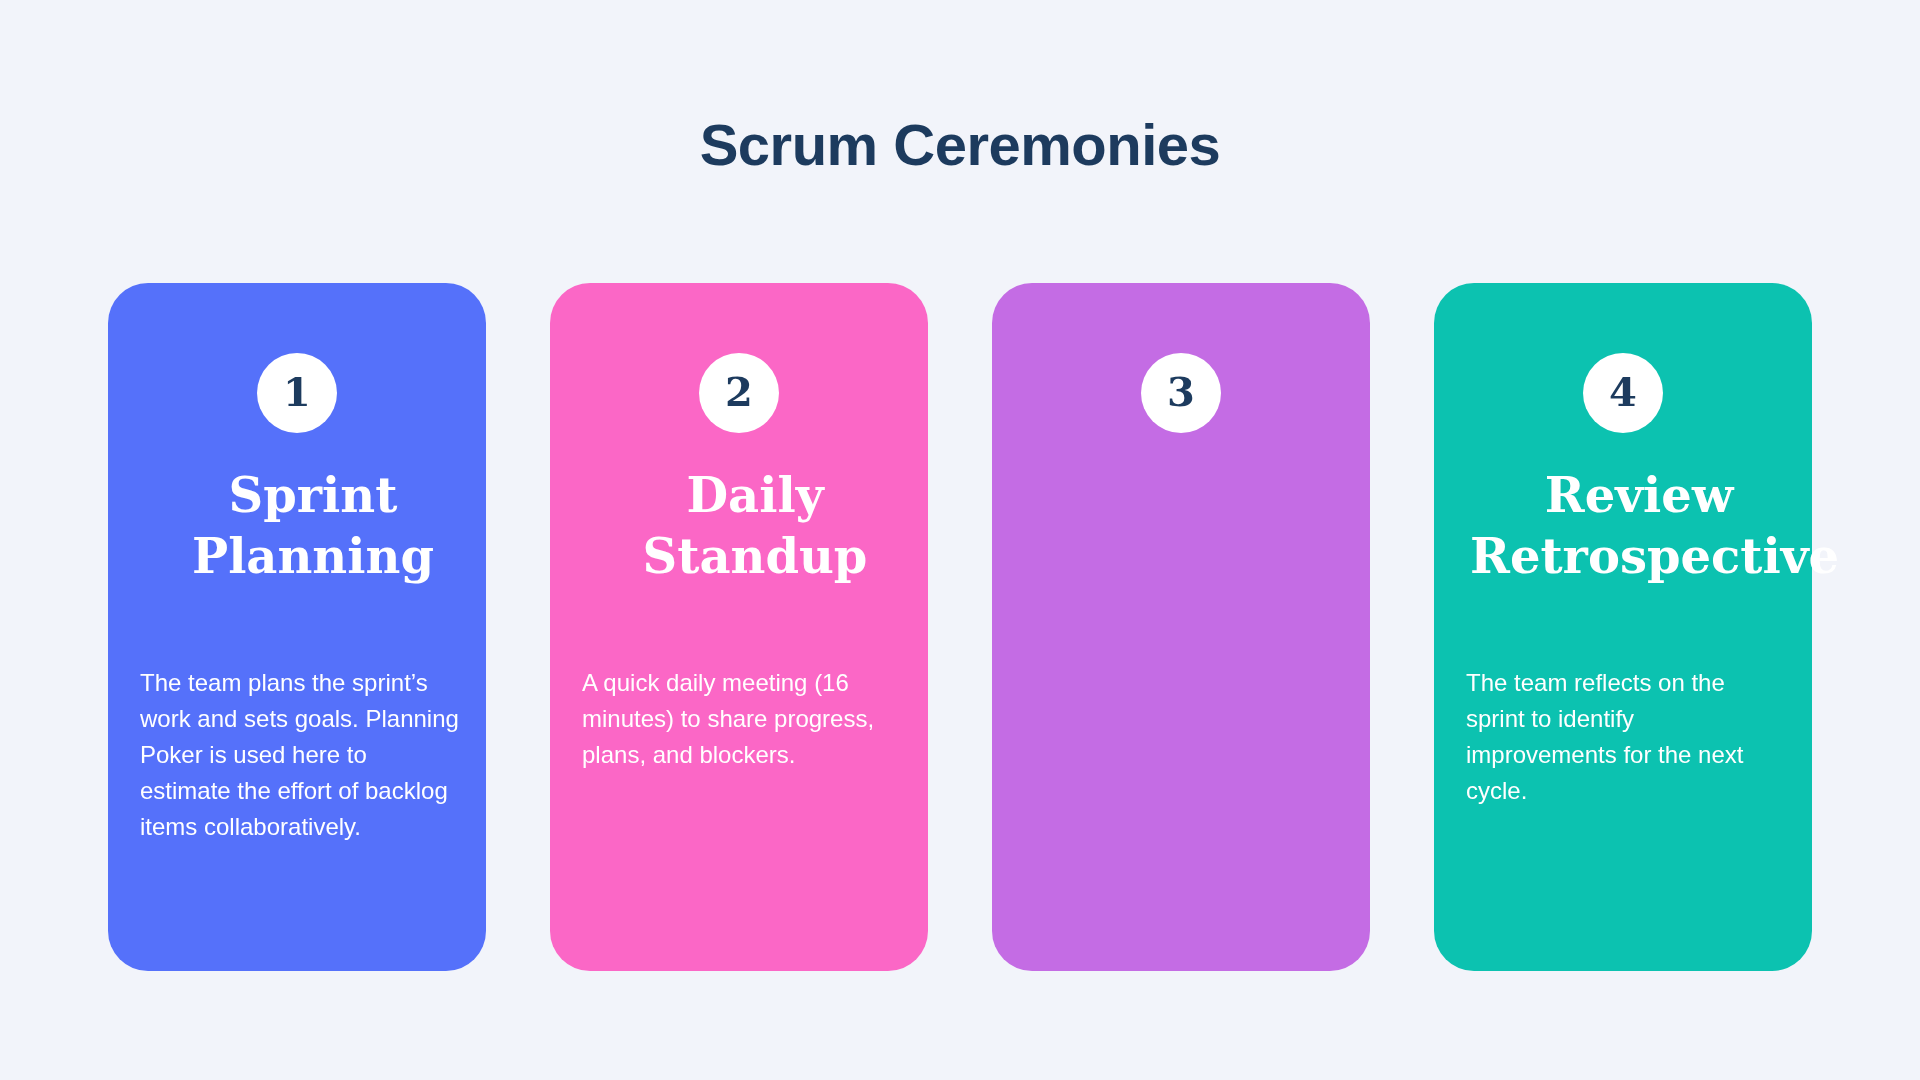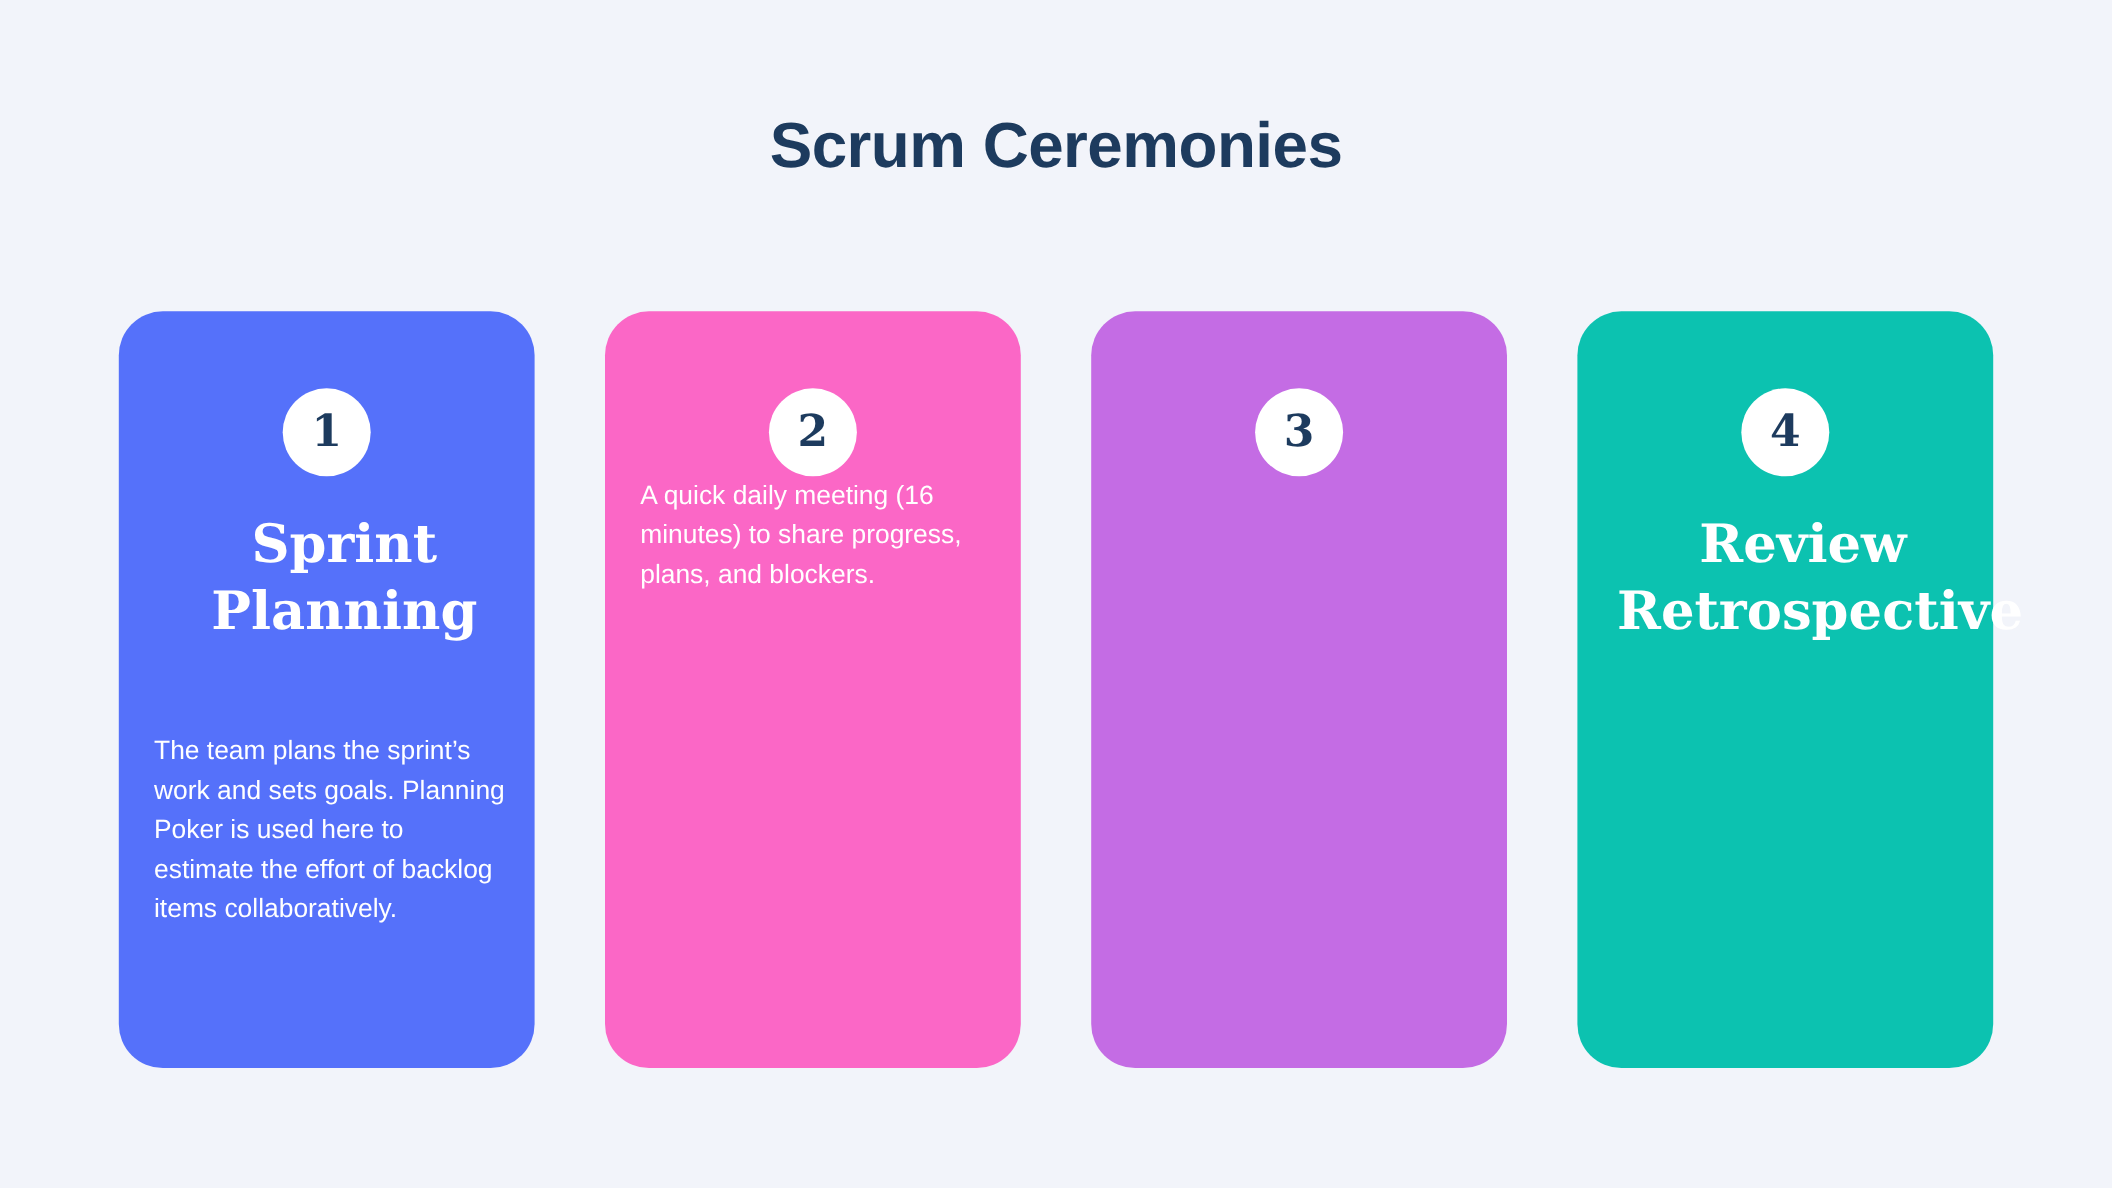--- a/index.html
+++ b/index.html
@@ -6,21 +6,21 @@
   html, body {
     width: 1920px; height: 1080px;
     font-family: "Liberation Sans", sans-serif;
     position: relative;
     overflow: hidden;
   }
   body { background: #f2f4fa; }
 
   .page-title {
     position: absolute;
-    top: 100px;
+    top: 112px;
     left: 0;
     width: 100%;
     text-align: center;
     font-size: 58px;
     line-height: 1.15;
     font-weight: 800;
     letter-spacing: -0.5px;
     color: #1d3b5e;
   }
 
@@ -92,29 +92,31 @@
       <span class="card-number">1</span>
     </div>
     <div class="card-title">Sprint Planning</div>
     <div class="card-desc">The team plans the sprint’s work and sets goals. Planning Poker is used here to estimate the effort of backlog items collaboratively.</div>
   </div>
 
   <div class="card" style="background-color: rgb(251, 103, 198);">
     <div class="circle">
       <span class="card-number">2</span>
     </div>
+    <div class="card-title">Daily Standup</div>
     <div class="card-desc">A quick daily meeting (16 minutes) to share progress, plans, and blockers.</div>
   </div>
 
   <div class="card" style="background-color: rgb(196, 108, 228);">
     <div class="circle">
       <span class="card-number">3</span>
     </div>
   </div>
 
   <div class="card" style="background-color: rgb(12, 194, 176);">
     <div class="circle">
       <span class="card-number">4</span>
     </div>
     <div class="card-title">Review Retrospective</div>
+    <div class="card-desc">The team reflects on the sprint to identify improvements for the next cycle.</div>
   </div>
 
 </div>
 
 </body></html>

